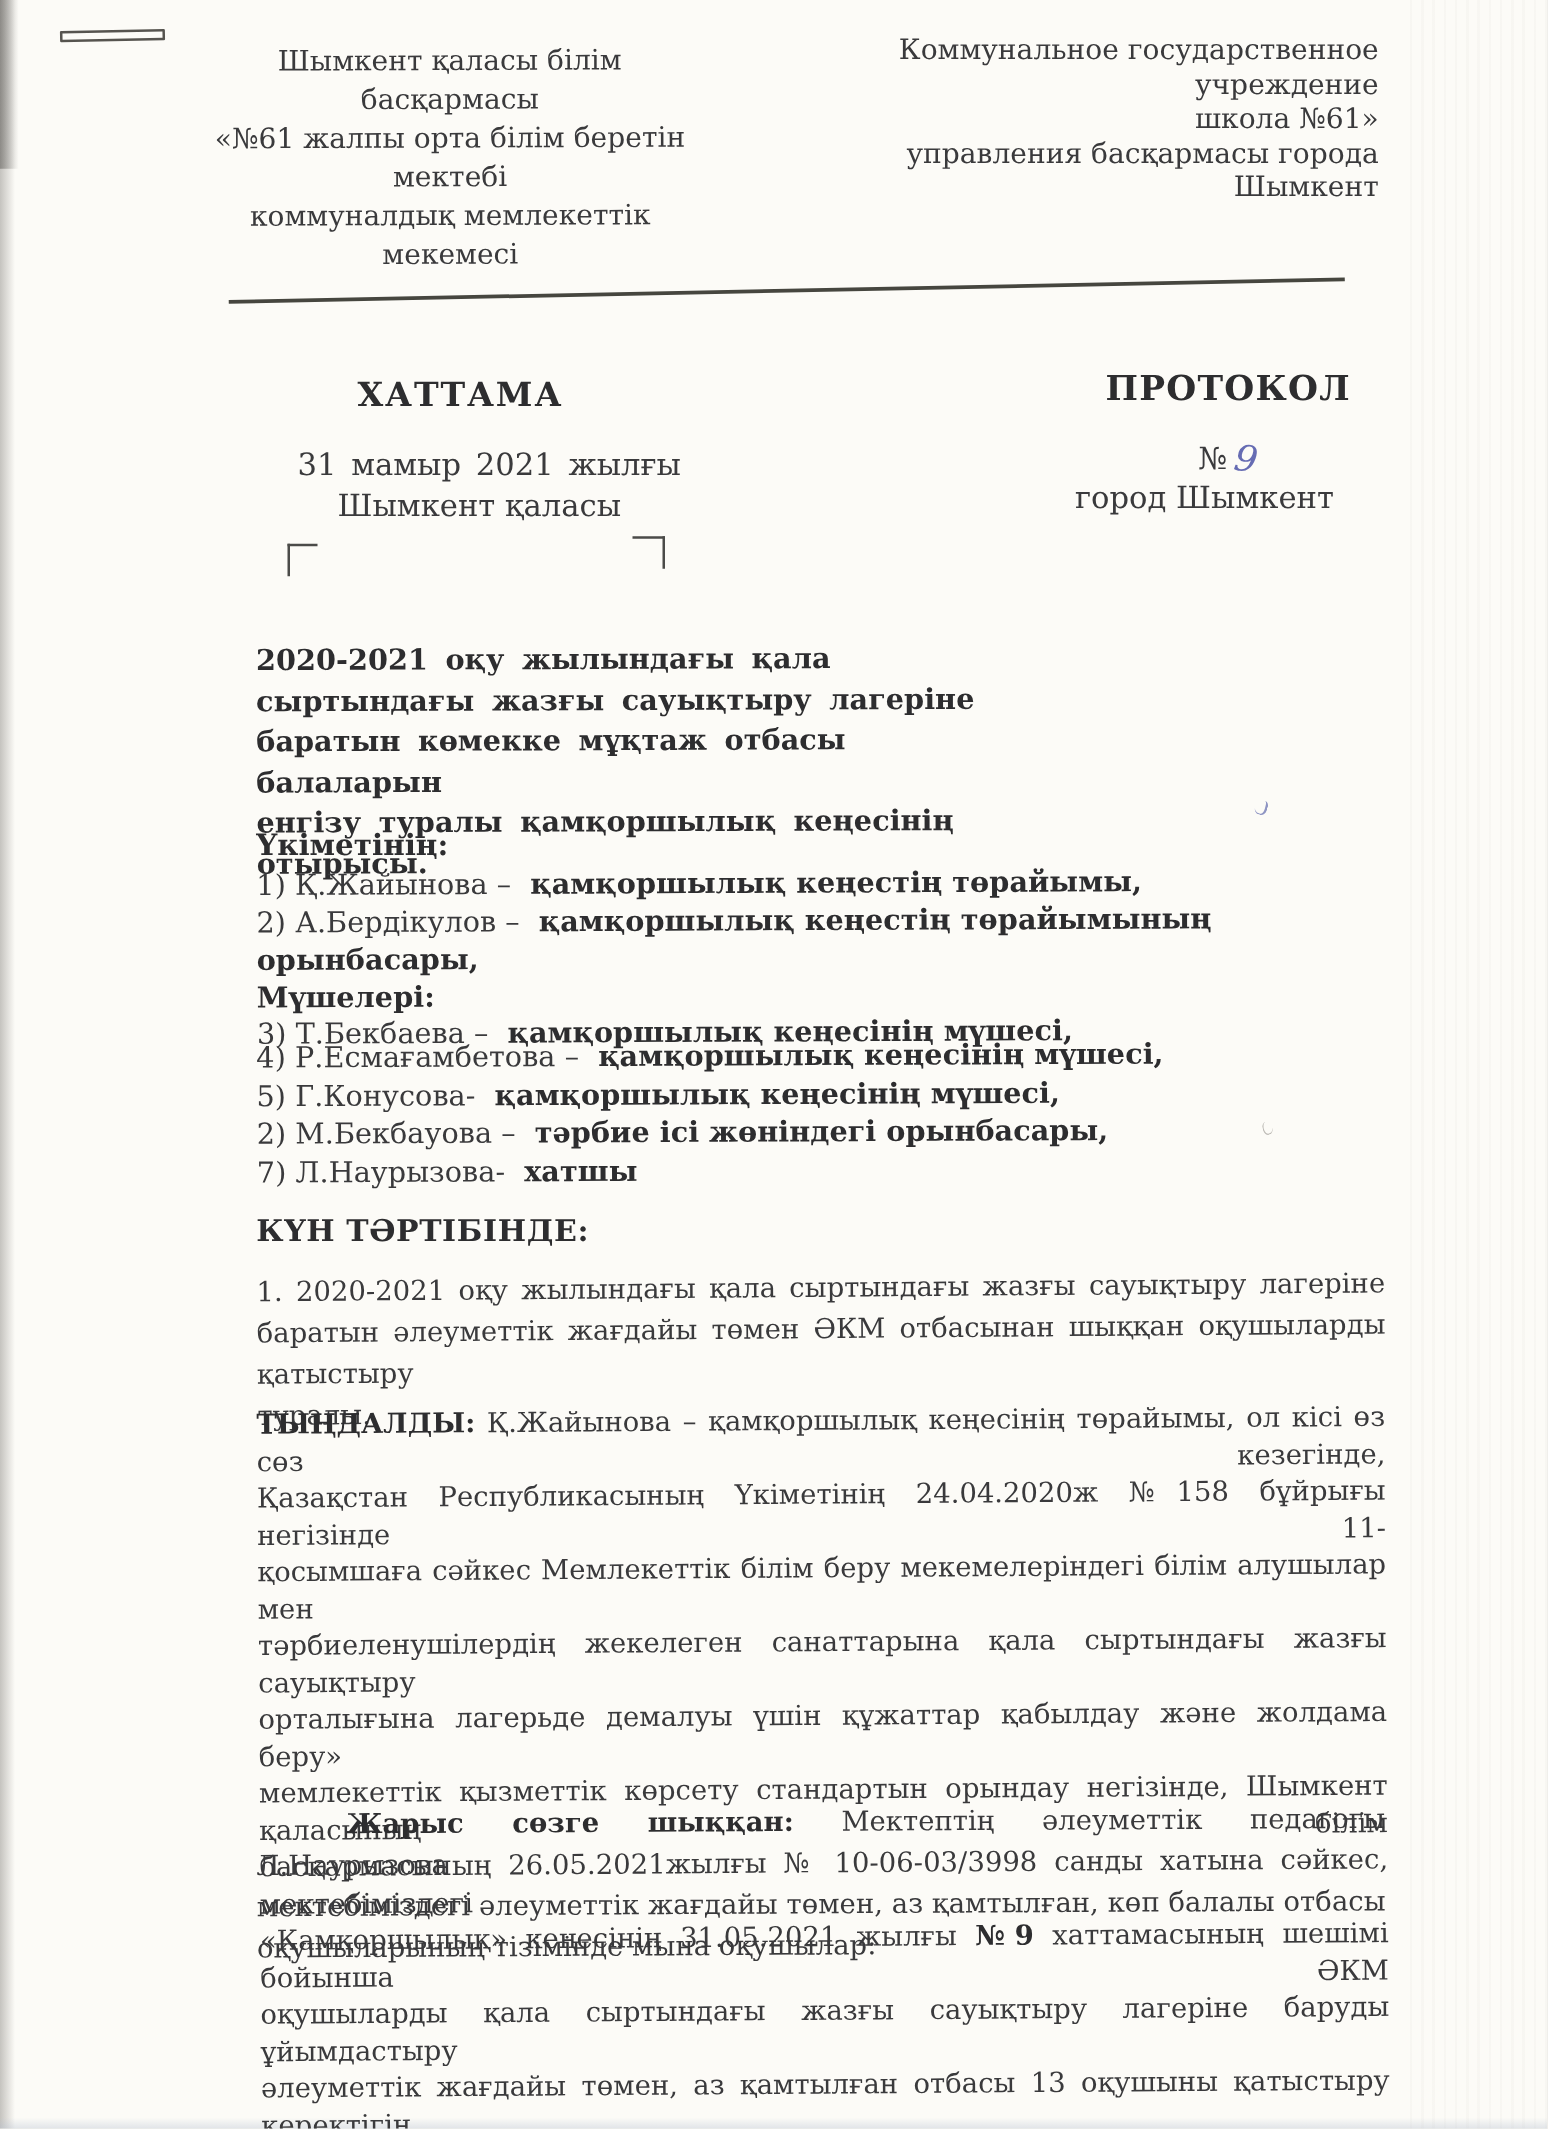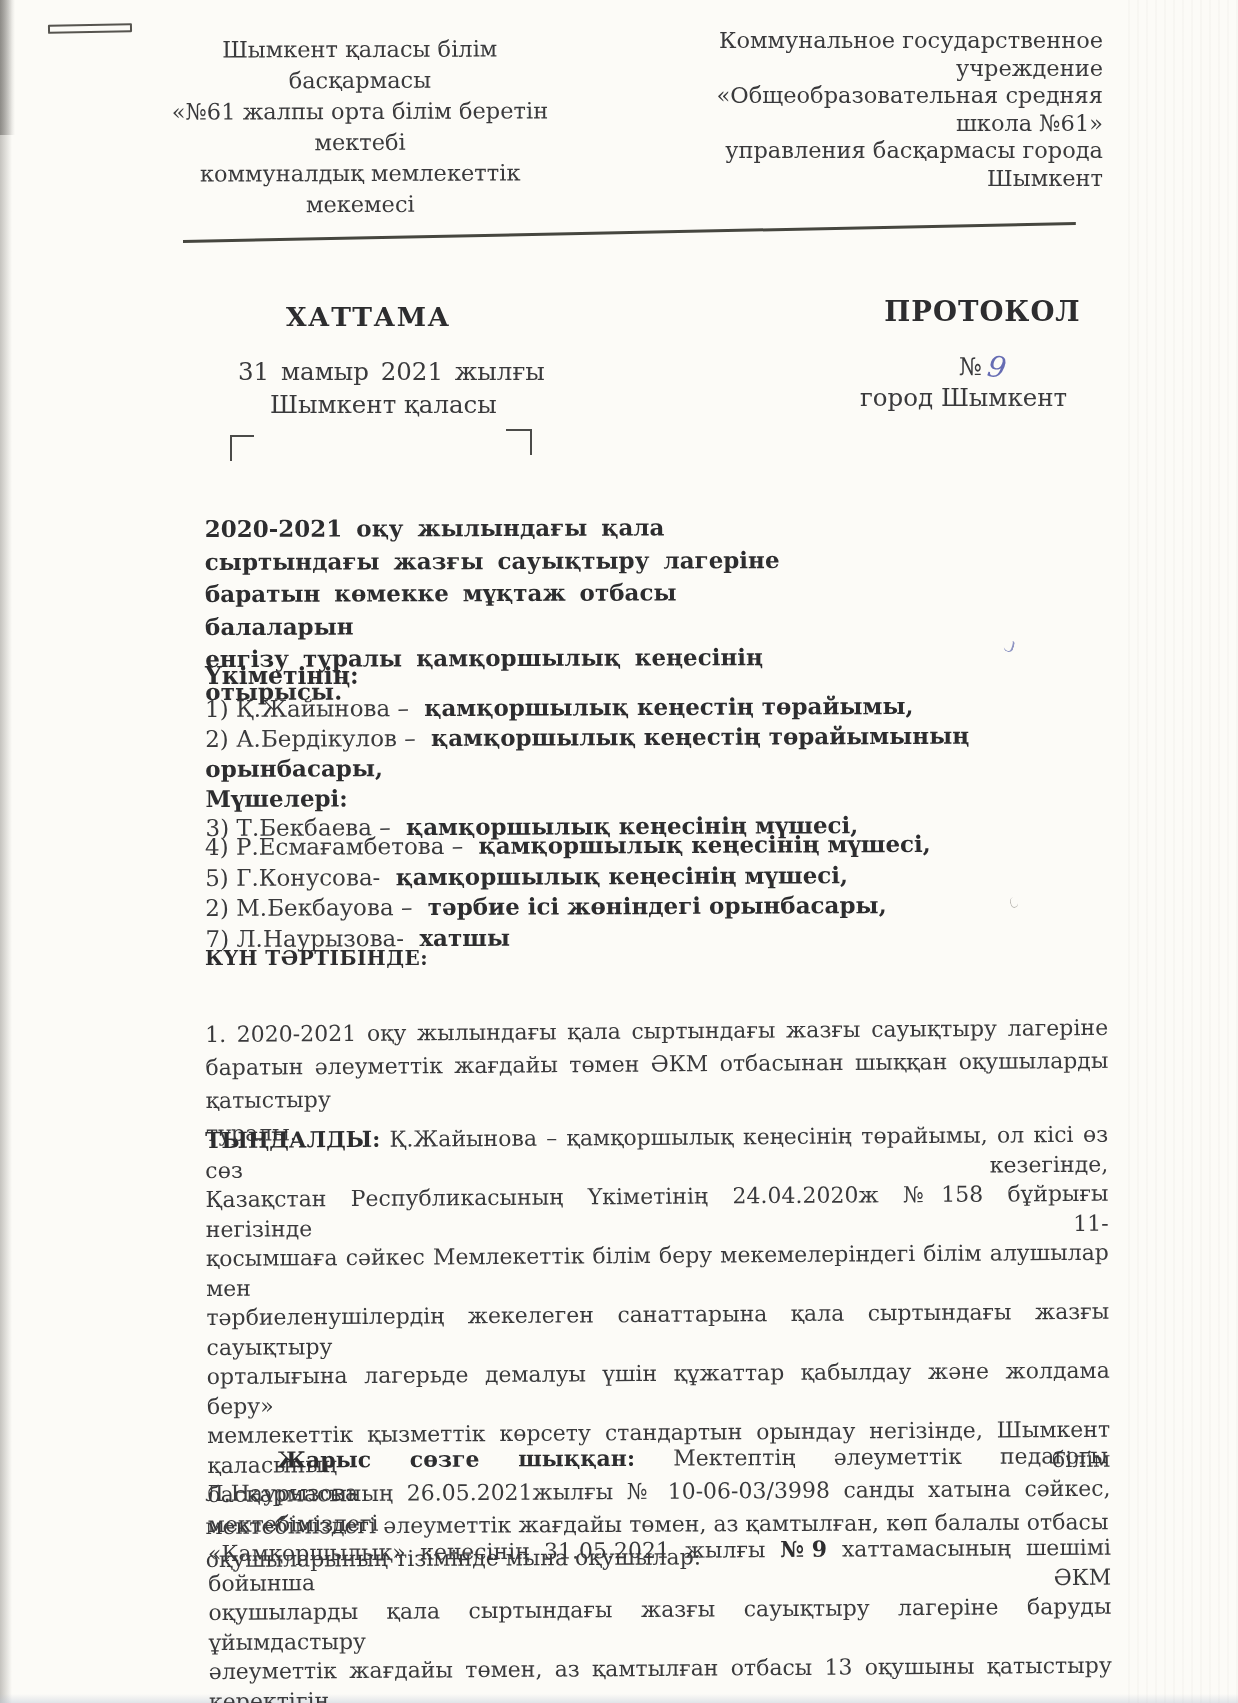--- a/index.html
+++ b/index.html
@@ -50,21 +50,21 @@
     transform:rotate(9deg) translateY(2px);margin-left:6px;}
   .t-city-right{left:860px;top:383px;width:245px;text-align:left;font-size:24.5px;}
   .subject{left:205px;top:512px;width:600px;font-size:23px;font-weight:bold;
     color:#2d2d2f;line-height:32.5px;word-spacing:6px;transform:rotate(-.2deg);}
   .pt-head{left:205px;top:662px;font-size:23.5px;word-spacing:2px;}
   .pt-list-a{left:205px;top:694px;width:860px;font-size:23px;line-height:29px;
     transform:rotate(-.25deg);transform-origin:left top;}
   .pt-list-b{left:205px;top:832px;width:860px;font-size:23px;line-height:29.5px;
     transform:rotate(-.25deg);transform-origin:left top;}
   .pline .role{margin-left:8px;}
-  .kun{left:205px;top:946px;font-size:20px;letter-spacing:.5px;}
+  .kun{left:205px;top:970px;font-size:24px;letter-spacing:.5px;}
   .agenda{left:205px;top:1018px;width:903px;font-size:22px;line-height:33px;
     transform:rotate(-.45deg);transform-origin:left top;}
   .heard{left:205px;top:1126px;width:903px;font-size:22px;line-height:29.5px;
     transform:rotate(-.4deg);transform-origin:left top;}
   .speech{left:205px;top:1444px;width:903px;font-size:22px;line-height:33px;
     transform:rotate(-.3deg);transform-origin:left top;}
   .jline{text-align:justify;text-align-last:justify;}
   .lline{text-align:left;}
   .indent{text-indent:72px;}
 </style>
@@ -85,21 +85,20 @@
   <div class="speck-gray"></div>
 
   <div class="abs hdr-left">
     <div>Шымкент қаласы білім басқармасы</div>
     <div>«№61 жалпы орта білім беретін мектебі</div>
     <div>коммуналдық мемлекеттік мекемесі</div>
   </div>
 
   <div class="abs hdr-right">
     <div>Коммунальное государственное учреждение</div>
-    <div>«Общеобразовательная средняя</div>
     <div>школа №61»</div>
     <div>управления басқармасы города</div>
     <div>Шымкент</div>
   </div>
 
   <div class="abs t-hattama">ХАТТАМА</div>
   <div class="abs t-protokol">ПРОТОКОЛ</div>
   <div class="abs t-date1">31 мамыр 2021 жылғы</div>
   <div class="abs t-date2">Шымкент қаласы</div>
   <div class="abs t-num">

